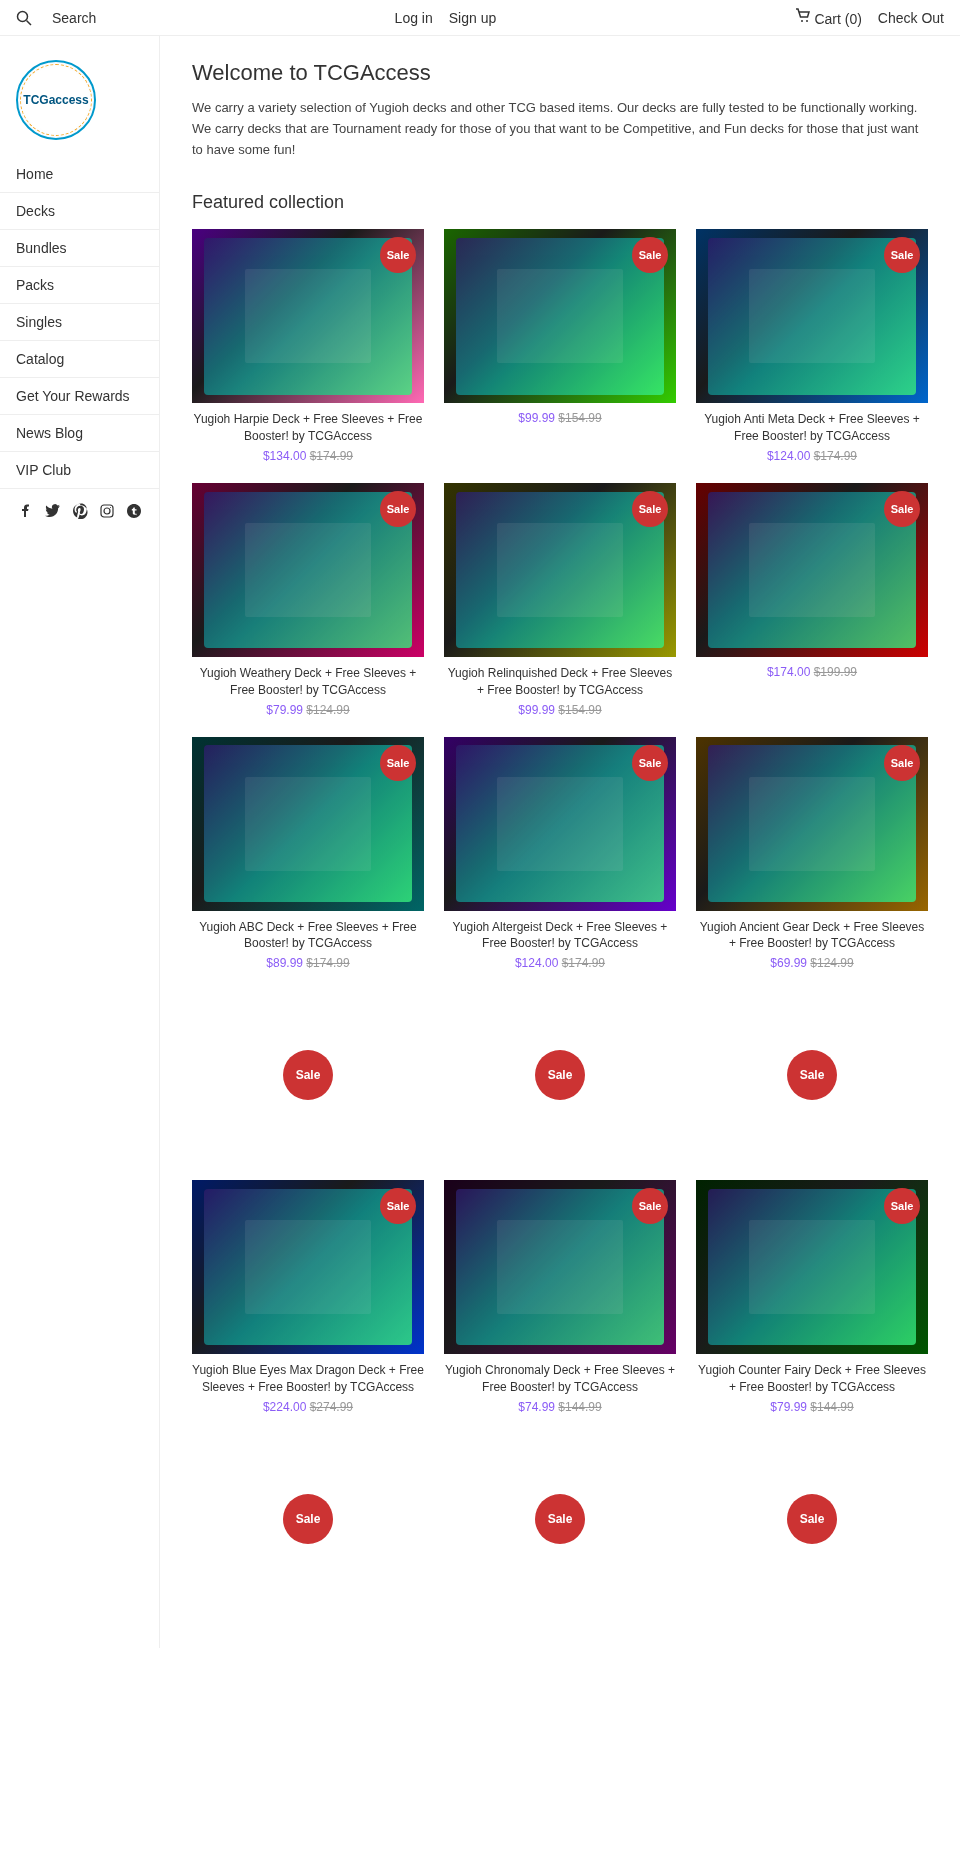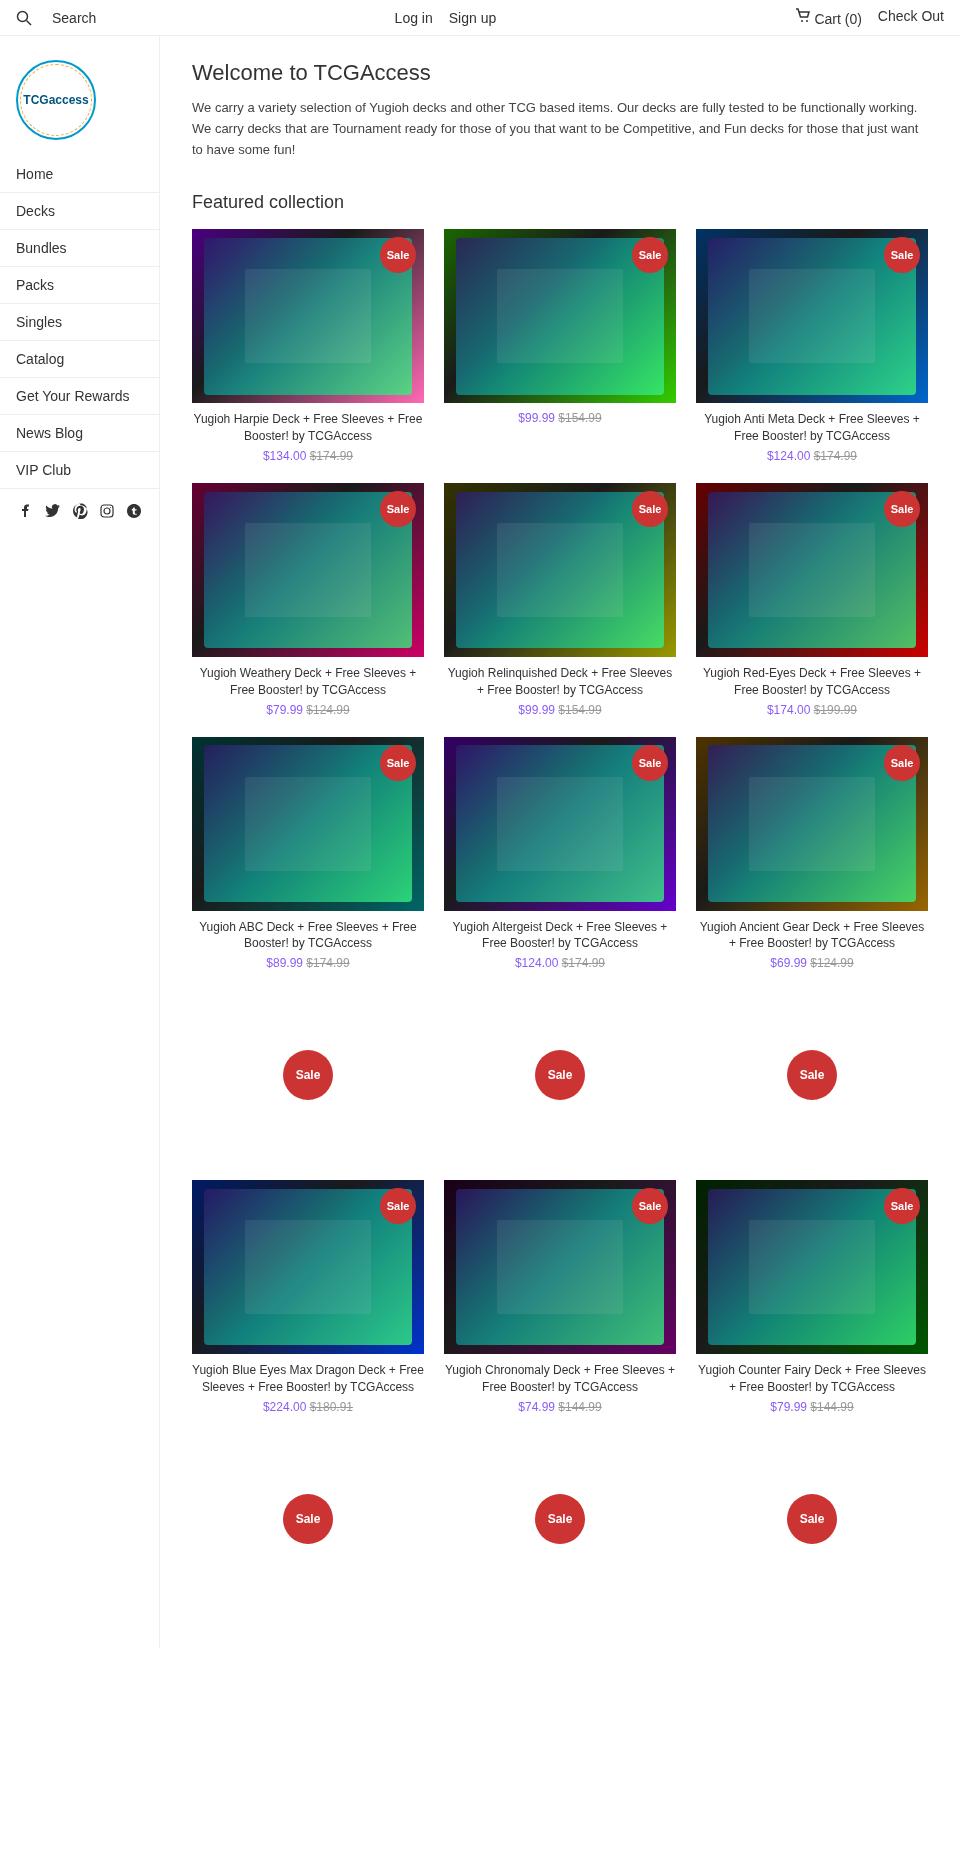--- a/index.html
+++ b/index.html
@@ -10,21 +10,21 @@
       display: flex;
       align-items: center;
       justify-content: space-between;
       padding: 8px 16px;
       border-bottom: 1px solid #eee;
       background: #fff;
     }
     .top-bar-left { display: flex; align-items: center; gap: 6px; }
     .search-icon-wrap { display: flex; align-items: center; gap: 20px; cursor: pointer; }
     .top-bar-center { display: flex; gap: 16px; }
-    .top-bar-right { display: flex; gap: 16px; }
+    .top-bar-right { display: flex; gap: 16px; align-items: center; }
     .top-bar a { text-decoration: none; color: #333; font-size: 14px; }
 
     
     .main-layout { display: flex; }
 
     
     .sidebar {
       width: 160px;
       min-width: 160px;
       padding: 16px 0;
@@ -308,21 +308,20 @@
         </div>
         <div class="product-card">
           <div class="product-img-wrap">
             <div class="sale-badge">Sale</div>
             <div class="product-img-placeholder" style="background: linear-gradient(135deg, rgb(102, 0, 0) 0%, rgb(26, 26, 26) 40%, rgb(204, 0, 0) 100%);">
               <div class="card-art">
                 <div class="card-art-inner"></div>
               </div>
             </div>
           </div>
-          <p class="product-name">Yugioh Red-Eyes Deck + Free Sleeves + Free Booster! by TCGAccess</p>
           <div class="product-prices"><span class="price-sale">$174.00 </span><span class="price-original">$199.99</span></div>
         </div>
       </div>
     <div class="product-grid" id="grid-row3">
     <div class="product-card">
           <div class="product-img-wrap">
             <div class="sale-badge">Sale</div>
             <div class="product-img-placeholder" style="background: linear-gradient(135deg, rgb(0, 51, 51) 0%, rgb(26, 26, 26) 40%, rgb(0, 102, 102) 100%);">
               <div class="card-art">
                 <div class="card-art-inner"></div>
@@ -374,21 +373,21 @@
     <div class="product-card">
           <div class="product-img-wrap">
             <div class="sale-badge">Sale</div>
             <div class="product-img-placeholder" style="background: linear-gradient(135deg, rgb(0, 26, 102) 0%, rgb(26, 26, 26) 40%, rgb(0, 51, 204) 100%);">
               <div class="card-art">
                 <div class="card-art-inner"></div>
               </div>
             </div>
           </div>
           <p class="product-name">Yugioh Blue Eyes Max Dragon Deck + Free Sleeves + Free Booster! by TCGAccess</p>
-          <div class="product-prices"><span class="price-sale">$224.00 </span><span class="price-original">$180.91</span></div>
+          <div class="product-prices"><span class="price-sale">$224.00 </span><span class="price-original">$274.99</span></div>
         </div>
         <div class="product-card">
           <div class="product-img-wrap">
             <div class="sale-badge">Sale</div>
             <div class="product-img-placeholder" style="background: linear-gradient(135deg, rgb(26, 0, 26) 0%, rgb(26, 26, 26) 40%, rgb(102, 0, 102) 100%);">
               <div class="card-art">
                 <div class="card-art-inner"></div>
               </div>
             </div>
           </div>

